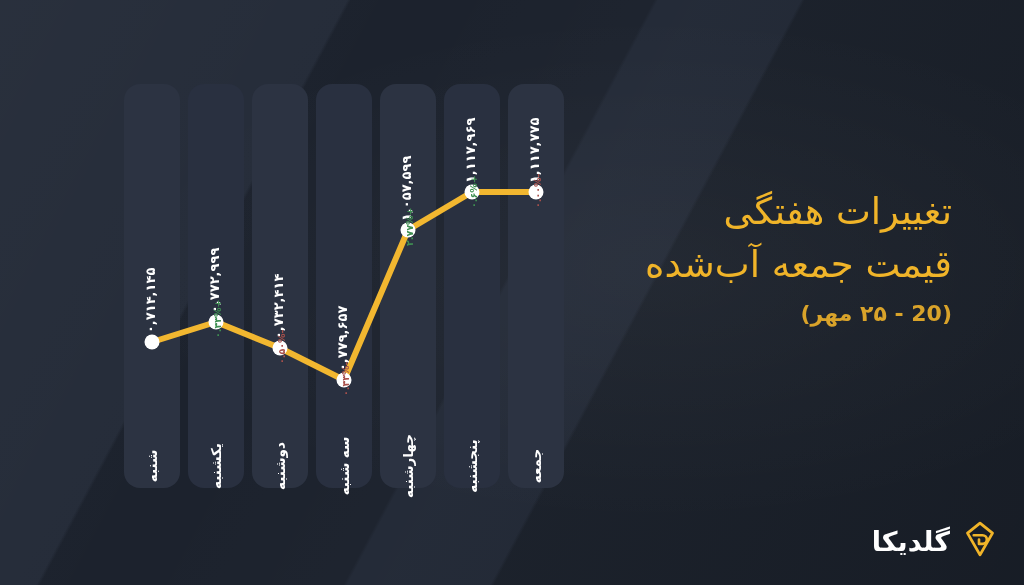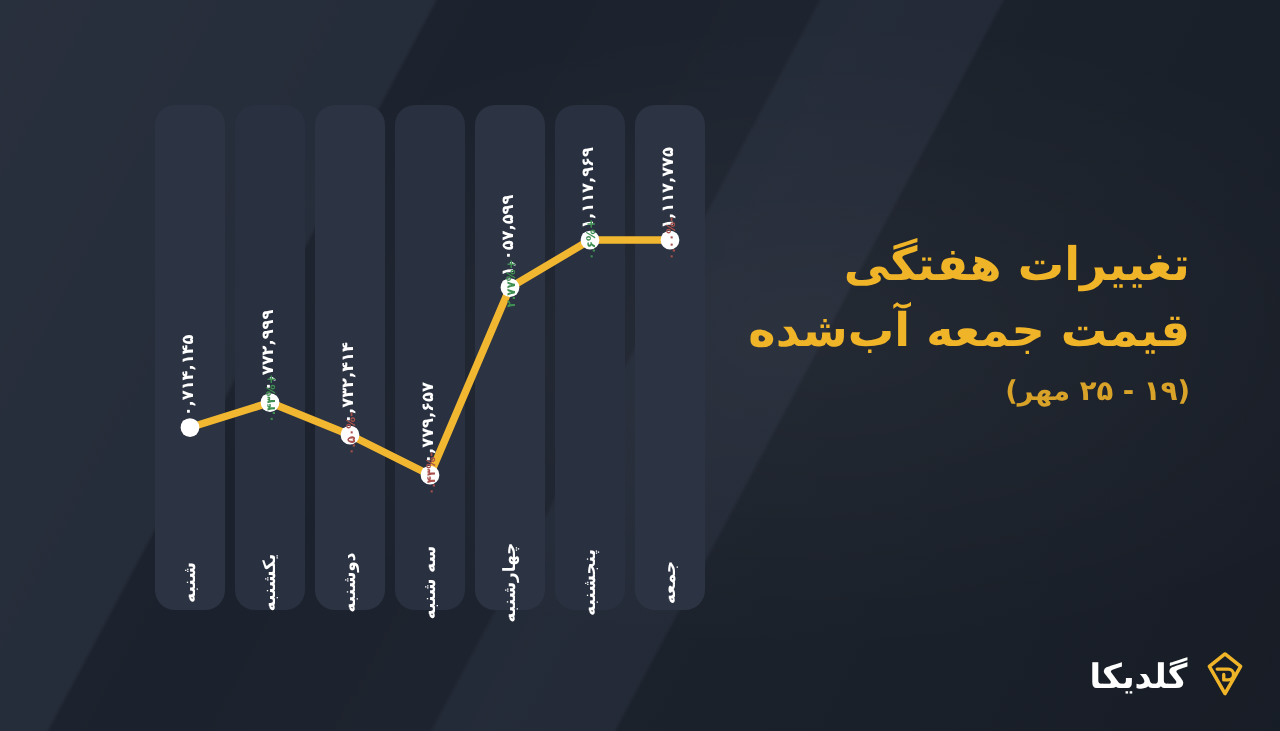--- a/index.html
+++ b/index.html
@@ -88,21 +88,21 @@
     position:absolute;
     right:72px;
     top:186px;
     width:360px;
     text-align:right;
     direction:rtl;
   }
   #title-line-1, #title-line-2 {
     color:#f0b429;
     font-size:37px;
-    font-weight:700;
+    font-weight:400;
     line-height:1.42;
     letter-spacing:0.2px;
   }
   #title-subtitle {
     margin-top:10px;
     color:#d9a32a;
     font-size:22px;
     font-weight:700;
     letter-spacing:0.3px;
   }
@@ -182,21 +182,21 @@
       <div class="value-label" style="left: 354px; top: 92px;">۱۱,۱۱۷,۹۶۹</div>
       <div class="delta-label delta-up" style="left: 344px; top: 124px;">+۰.۶%</div>
       <div class="value-label" style="left: 418px; top: 92px;">۱۱,۱۱۷,۷۷۵</div>
       <div class="delta-label delta-down" style="left: 408px; top: 124px;">-۰.۰۰%</div>
     </div>
 </div>
 
 <div id="headline">
   <div id="title-line-1">تغییرات هفتگی</div>
   <div id="title-line-2">قیمت جمعه آب‌شده</div>
-  <div id="title-subtitle">(۱۹ - ۲۵ مهر)</div>
+  <div id="title-subtitle">(20 - ۲۵ مهر)</div>
 </div>
 
 <div id="logo">
   <span id="logo-mark">
     <svg width="40" height="40" viewBox="0 0 48 48" aria-hidden="true">
       <path d="M9 17 L24 5 L39 17 L24 43 Z" fill="none" stroke="#f0b429" stroke-width="3.4" stroke-linejoin="round"></path>
       <path d="M16.5 19.5 h10.5 a5.2 5.2 0 0 1 0 10.4 h-4.2 v-5.2" fill="none" stroke="#f0b429" stroke-width="3.2" stroke-linecap="round" stroke-linejoin="round"></path>
     </svg>
   </span>
   <span id="logo-text">گلدیکا</span>

